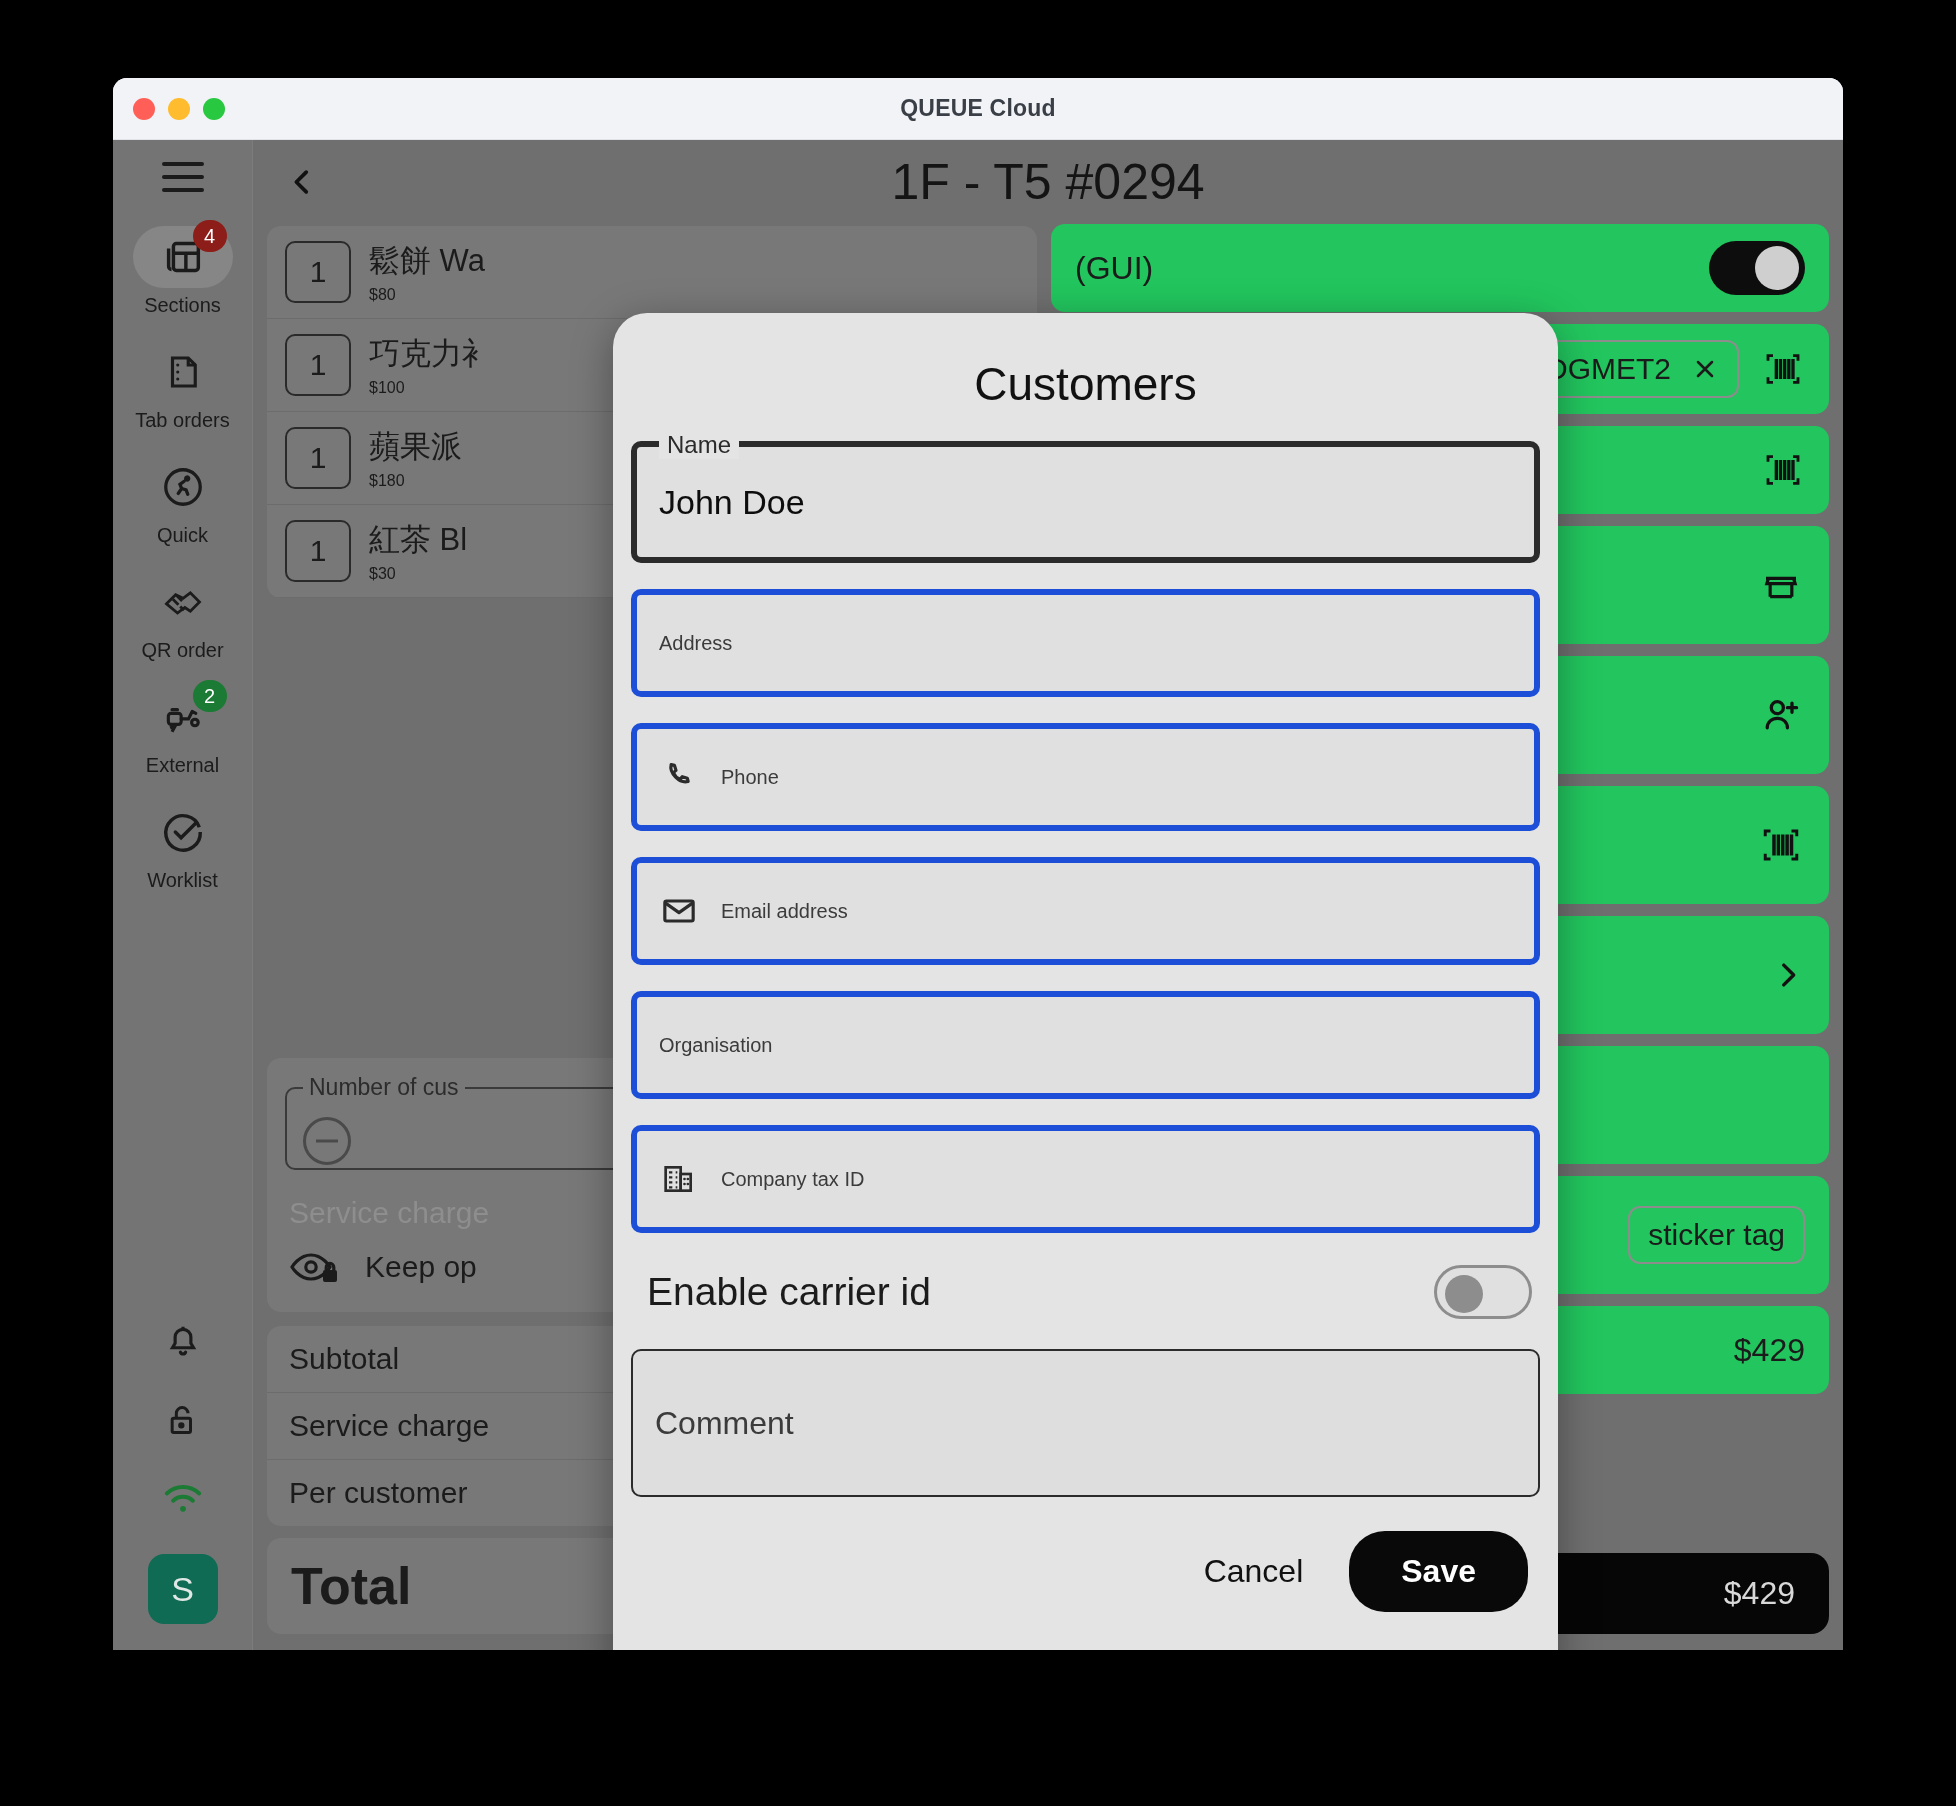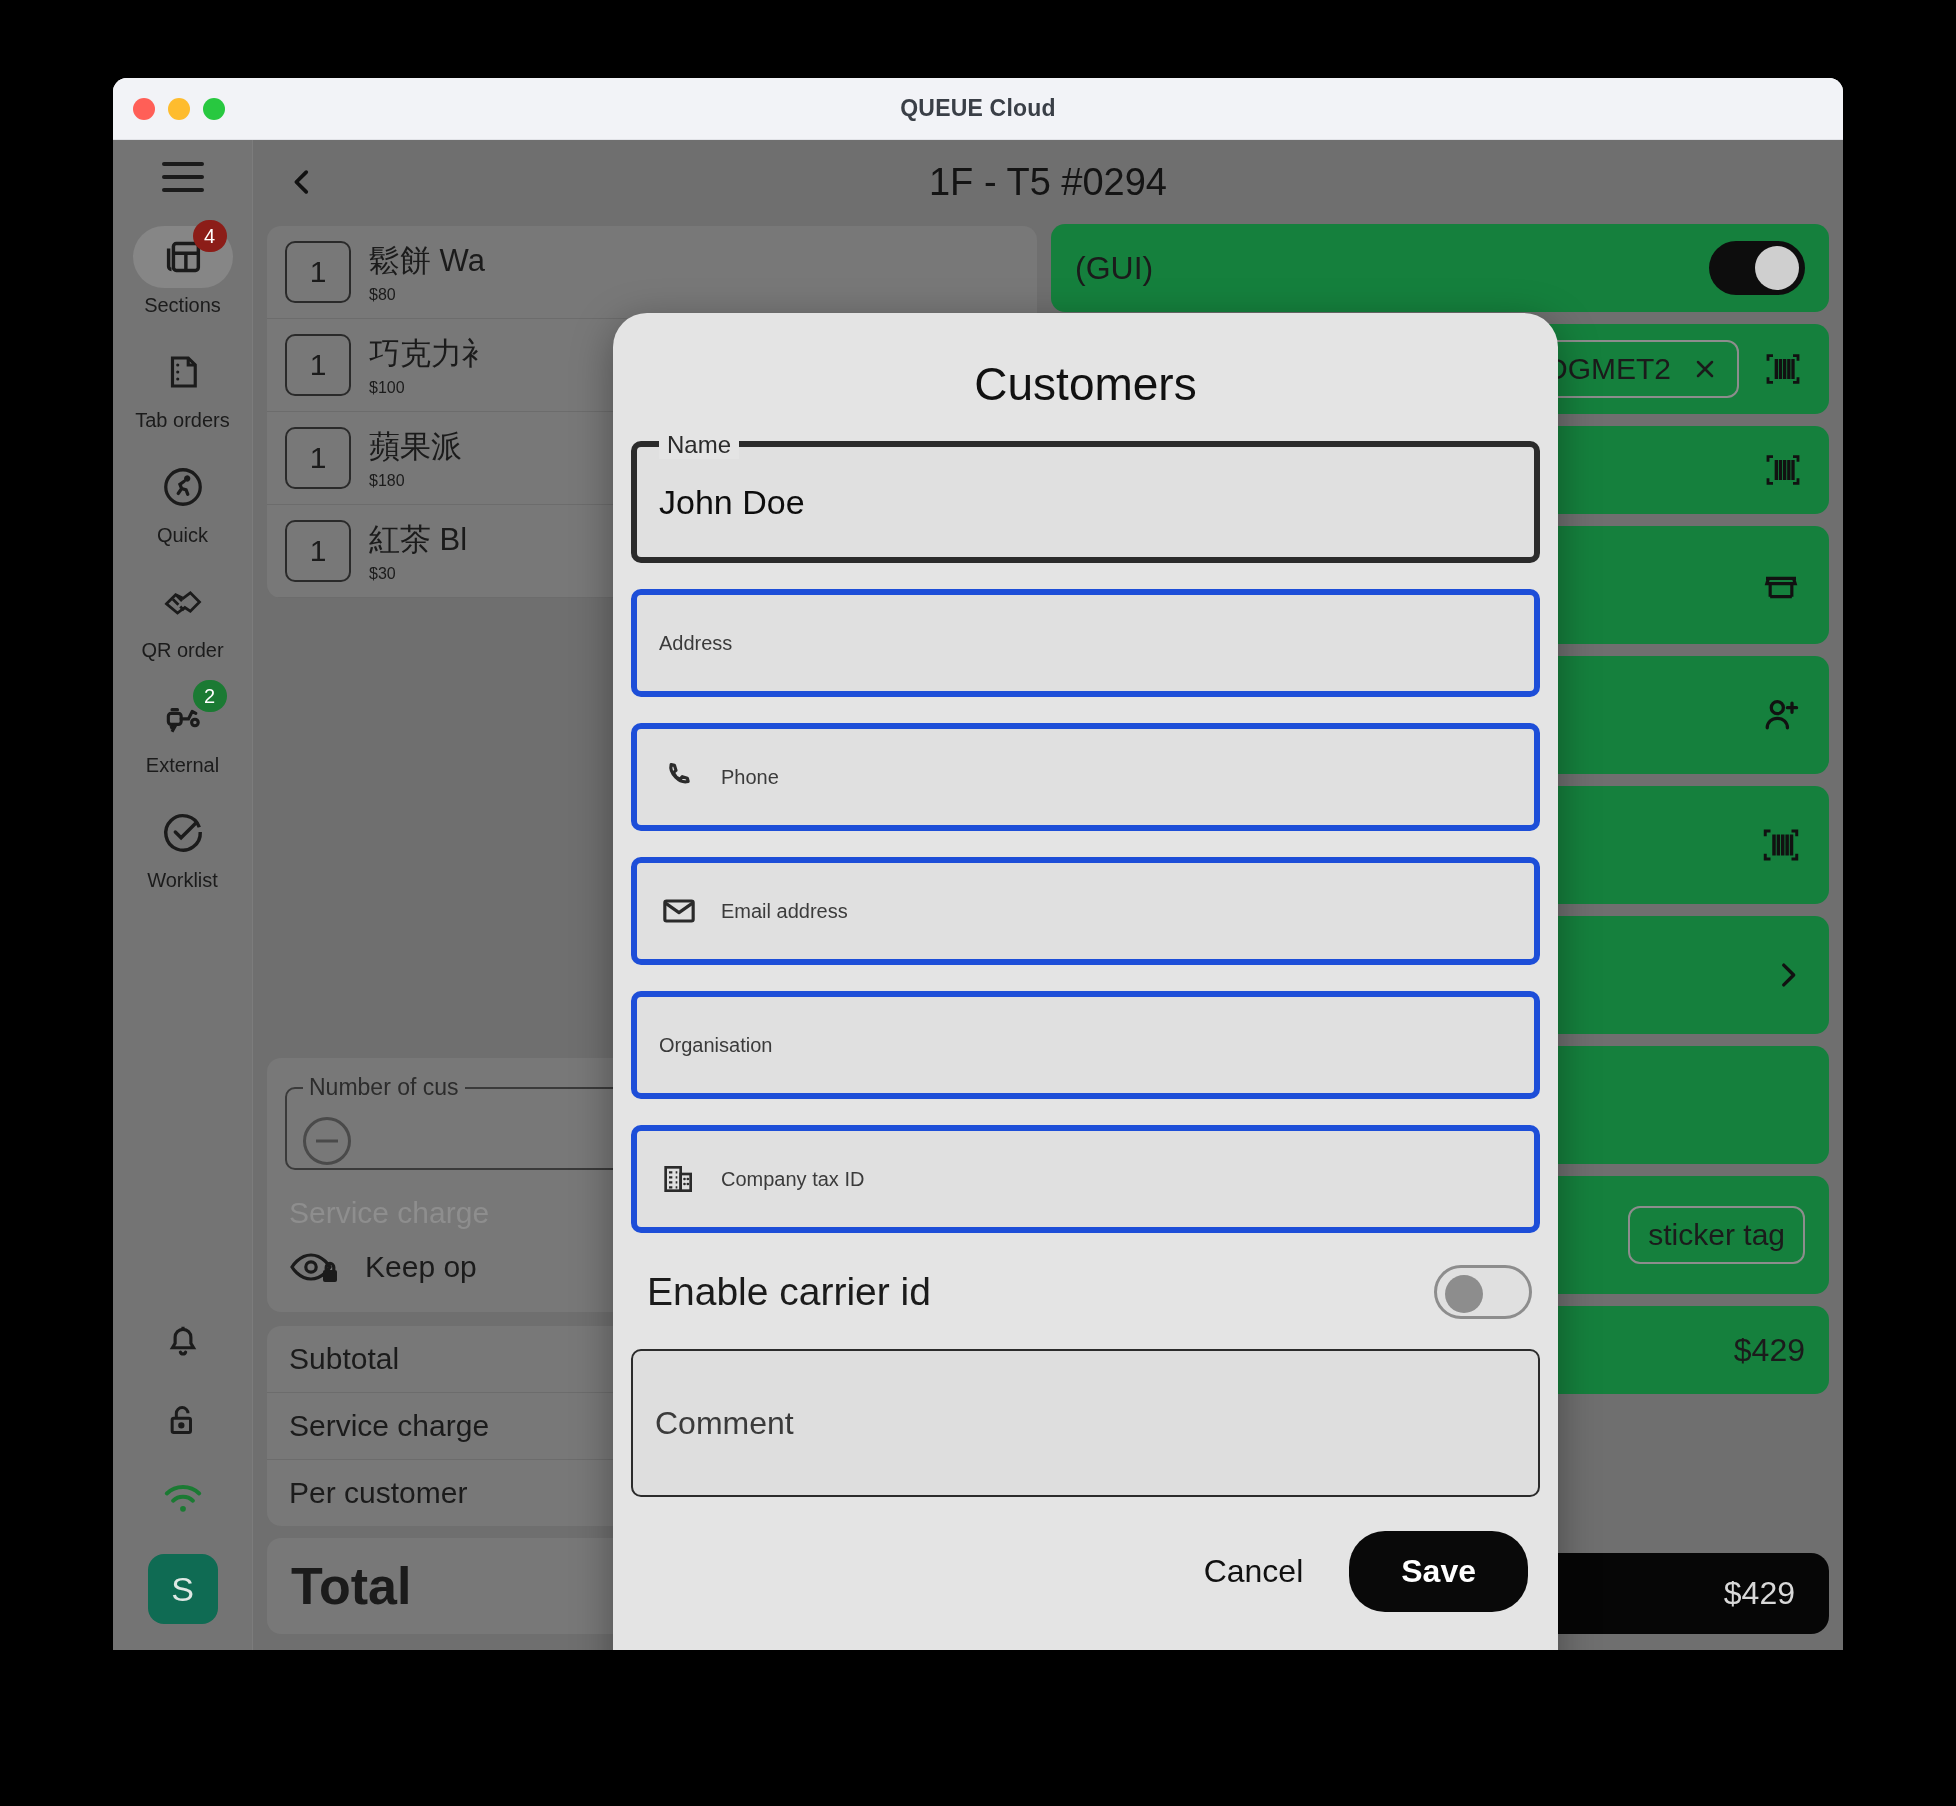--- a/index.html
+++ b/index.html
@@ -73,21 +73,21 @@
     display: flex; align-items: center; justify-content: center;
     font-size: 34px; margin-bottom: 26px;
   }
 
   
   #main { flex: 1 1 auto; display: flex; flex-direction: column; min-width: 0; }
   #topbar { height: 84px; display: flex; align-items: center; padding: 0 22px; position: relative; }
   #topbar .back { width: 54px; height: 54px; display:flex; align-items:center; justify-content:center; }
   #topbar .tb-title {
     position: absolute; left: 0; right: 0; text-align: center;
-    font-size: 38px; color: #141414; pointer-events:none;
+    font-size: 50px; color: #141414; pointer-events:none;
   }
 
   #content { flex: 1 1 auto; display: flex; gap: 14px; padding: 0 14px 0 14px; min-height: 0; }
   #left-col { flex: 0 0 770px; display: flex; flex-direction: column; min-height: 0; }
   #right-col { flex: 1 1 auto; display: flex; flex-direction: column; gap: 12px; min-width: 0; }
 
   .panel { background: #787878; border-radius: 14px; }
 
   
   #orderlist { margin-top: 2px; overflow: hidden; }
@@ -108,21 +108,21 @@
   .circ-minus:after { content:''; position:absolute; left: 10px; right: 10px; top: 50%; height: 3px; background: #4a4a4a; transform: translateY(-50%); }
   .svc-line { font-size: 30px; color: #8e8e8e; padding: 26px 4px 10px 4px; }
   .keep-line { display: flex; align-items: center; gap: 20px; padding: 8px 4px; font-size: 30px; }
 
   
   #totals { margin-top: 14px; }
   .tot-row { display: flex; justify-content: space-between; align-items: center; padding: 16px 22px; border-bottom: 1px solid #6c6c6c; font-size: 30px; }
   #grandtotal { margin-top: 12px; display: flex; justify-content: space-between; align-items: center; padding: 18px 24px; font-size: 52px; font-weight: bold; }
 
   
-  .r-row { background: #15803d; border-radius: 14px; display: flex; align-items: center; justify-content: space-between; padding: 16px 24px; min-height: 88px; }
+  .r-row { background: #22c55e; border-radius: 14px; display: flex; align-items: center; justify-content: space-between; padding: 16px 24px; min-height: 88px; }
   .r-row .r-label { font-size: 32px; }
   .r-right { display: flex; align-items: center; gap: 22px; }
   .chip { border: 2px solid #8d8d8d; border-radius: 12px; padding: 10px 18px; display:flex; align-items:center; gap: 20px; font-size: 30px; }
   .big-toggle { width: 96px; height: 54px; border-radius: 27px; background: #0d0d0d; position: relative; }
   .big-toggle .knob { position: absolute; top: 5px; right: 6px; width: 44px; height: 44px; border-radius: 50%; background: #cfcfcf; }
   .r-row.tall { min-height: 118px; }
   #paybar { display: flex; gap: 16px; padding: 0 14px 16px 14px; }
   #paybtn { flex: 1 1 auto; background: #060606; color: #d8d8d8; border-radius: 18px; display: flex; align-items: center; justify-content: space-between; padding: 22px 34px; font-size: 32px; }
 
   

